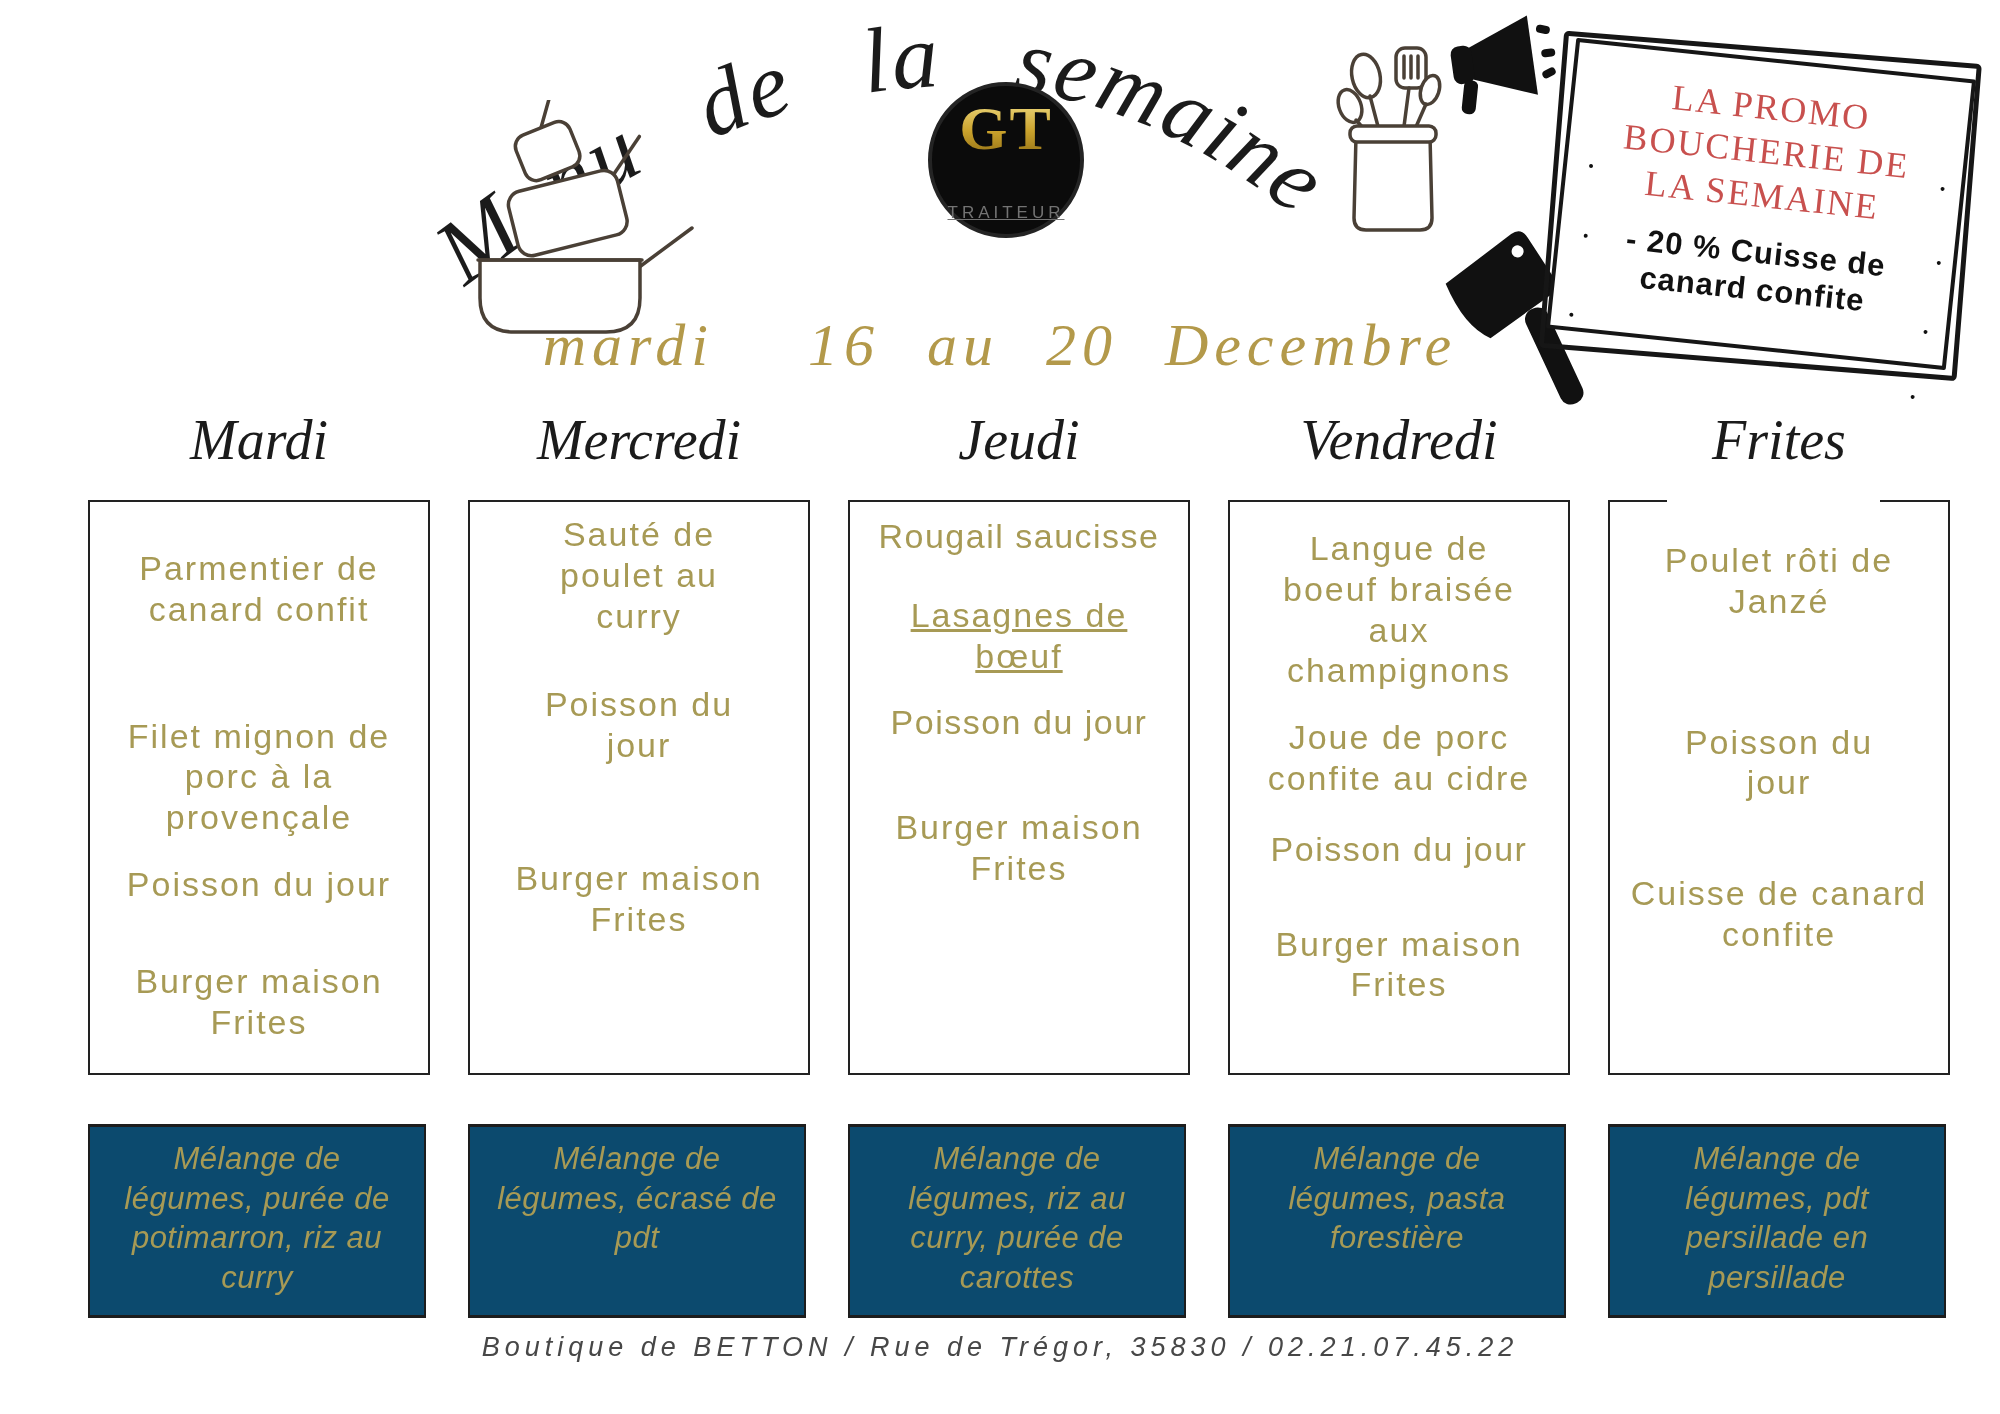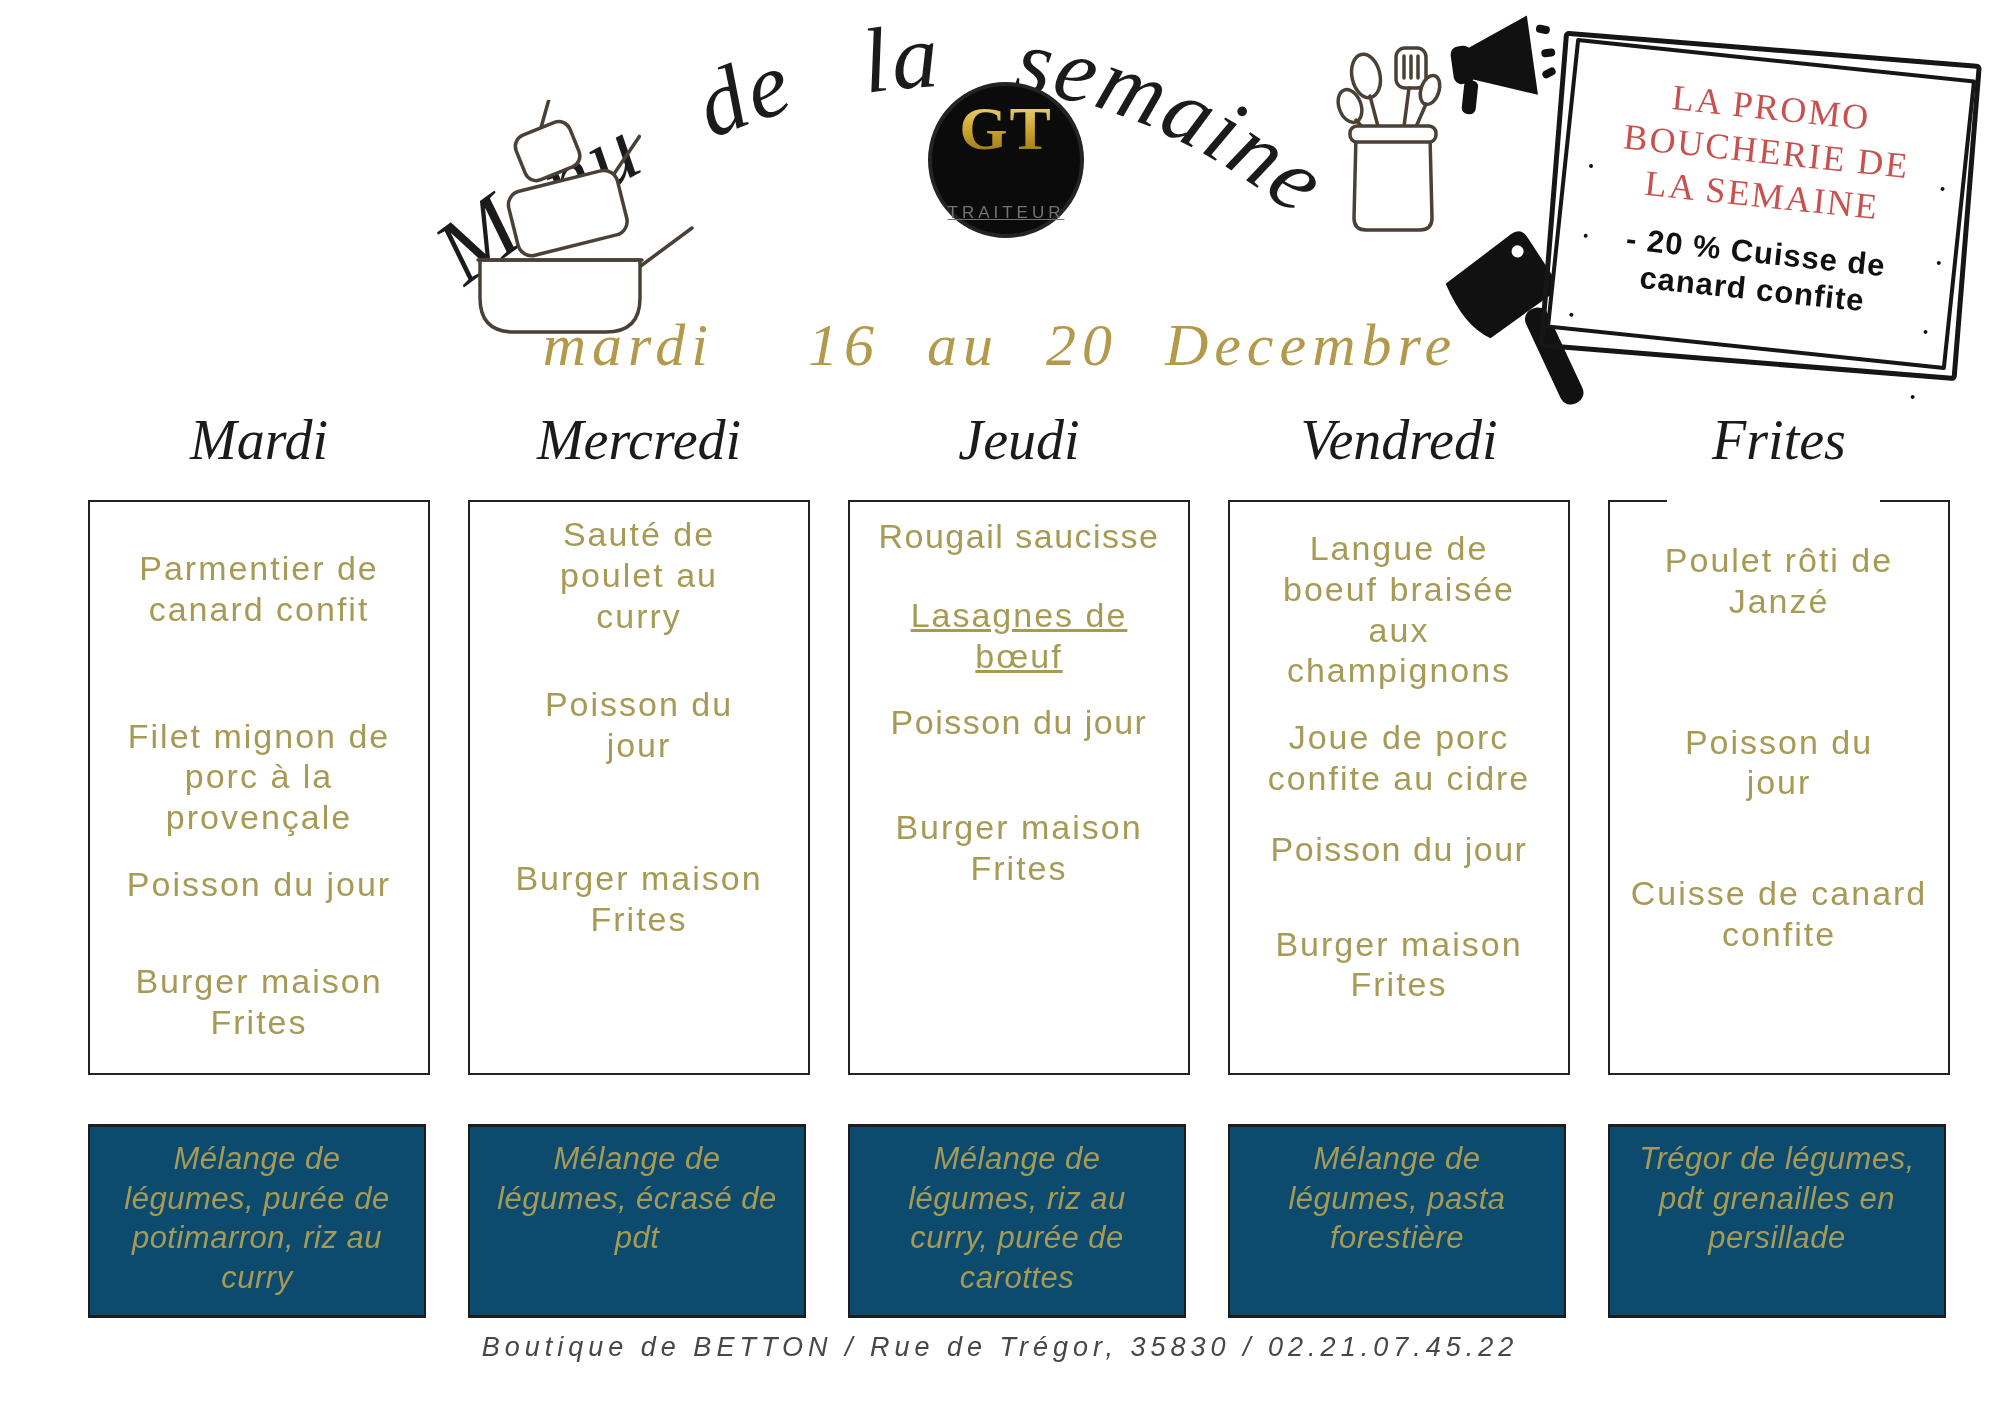--- a/index.html
+++ b/index.html
@@ -232,18 +232,18 @@
   <div class="side-box c1">
     <div class="side-text">Mélange de légumes, écrasé de pdt</div>
   </div>
   <div class="side-box c2">
     <div class="side-text">Mélange de légumes, riz au curry, purée de carottes</div>
   </div>
   <div class="side-box c3">
     <div class="side-text">Mélange de légumes, pasta forestière</div>
   </div>
   <div class="side-box c4">
-    <div class="side-text">Trégor de légumes, pdt grenailles en persillade</div>
+    <div class="side-text">Mélange de légumes, pdt persillade en persillade</div>
   </div>
 
   <div class="footer">Boutique de BETTON / Rue de Trégor, 35830 / 02.21.07.45.22</div>
 
 </div>
 
 </body></html>

